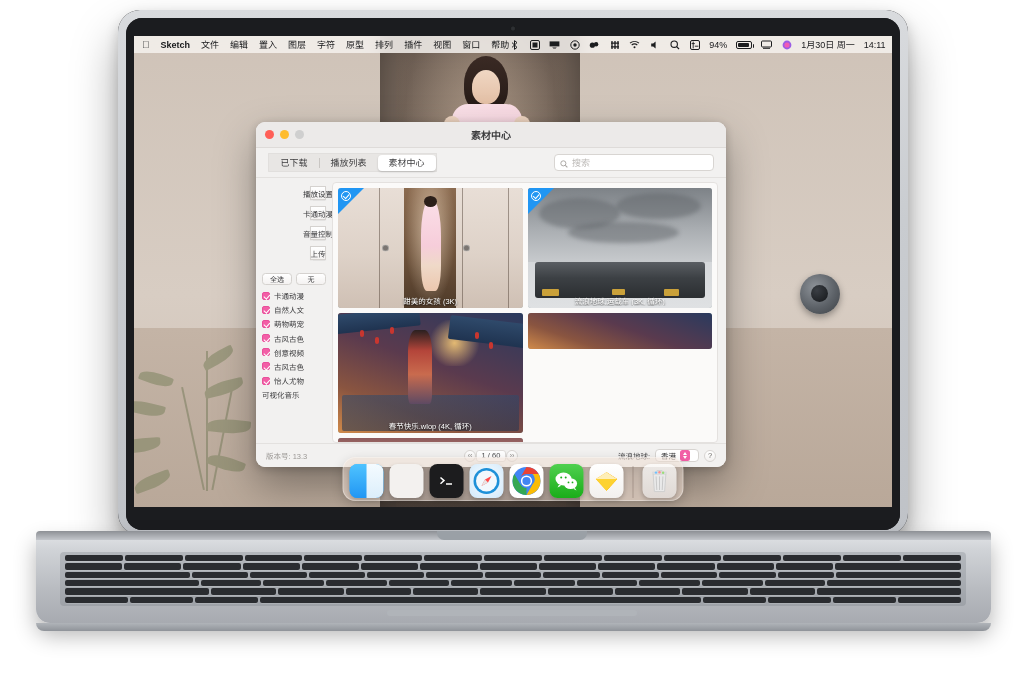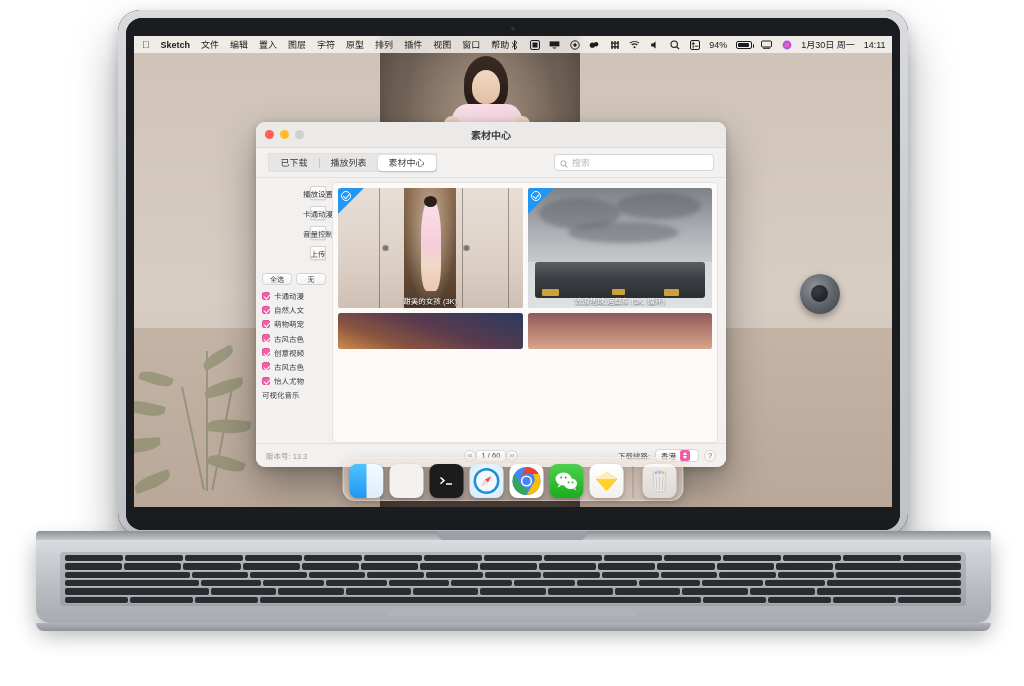--- a/index.html
+++ b/index.html
@@ -675,20 +675,35 @@
                   <div class="truck"></div>
                   <div class="tdet" style="left:8%;  bottom:10%; width:9%;  height:6%;"></div>
                   <div class="tdet" style="left:46%; bottom:11%; width:7%;  height:5%;"></div>
                   <div class="tdet" style="left:74%; bottom:10%; width:8%;  height:6%;"></div>
                 </div>
                 <div class="badge"></div>
                 <div class="badge-check"></div>
                 <div class="caption">流浪地球,运载车 (3K, 循环)</div>
               </div>
 
+              <div class="card">
+                <div class="art a3">
+                  <div class="sun"></div>
+                  <div class="roof" style="left:-4%; top:-2%; width:48%; height:16%; transform:rotate(-6deg);"></div>
+                  <div class="roof" style="right:-6%; top:6%; width:46%; height:20%; transform:rotate(7deg);"></div>
+                  <div class="roof" style="left:2%;  bottom:2%; right:2%; height:30%; opacity:.55;"></div>
+                  <div class="lantern" style="left:12%; top:14%;"></div>
+                  <div class="lantern" style="left:20%; top:20%;"></div>
+                  <div class="lantern" style="left:28%; top:12%;"></div>
+                  <div class="lantern" style="left:74%; top:16%;"></div>
+                  <div class="lantern" style="left:82%; top:24%;"></div>
+                  <div class="figure"></div>
+                </div>
+                <div class="caption">春节快乐.wlop (4K, 循环)</div>
+              </div>
 
 
               <div class="card short">
                 <div class="art a3"></div>
                 <div class="caption"></div>
               </div>
 
               <div class="card short">
                 <div class="art a5"></div>
                 <div class="caption"></div>
@@ -701,21 +716,21 @@
         <div class="footer">
           <span class="version">版本号: 13.3</span>
 
           <div class="pager">
             <span class="pg-btn">‹‹</span>
             <span class="pg-num">1 / 60</span>
             <span class="pg-btn">››</span>
           </div>
 
           <div class="footer-right">
-            <span>下载线路:</span>
+            <span>流浪地球:</span>
             <div class="route-select">
               <span>香港</span>
               <span class="route-arrow">
                 <span class="up"></span>
                   <span class="dn"></span>
               </span>
             </div>
             <span class="help-btn">?</span>
           </div>
         </div>

